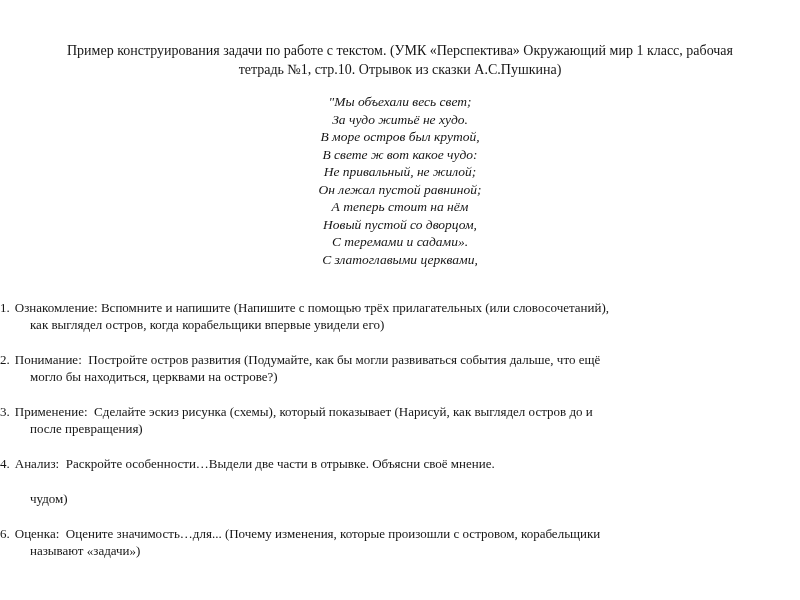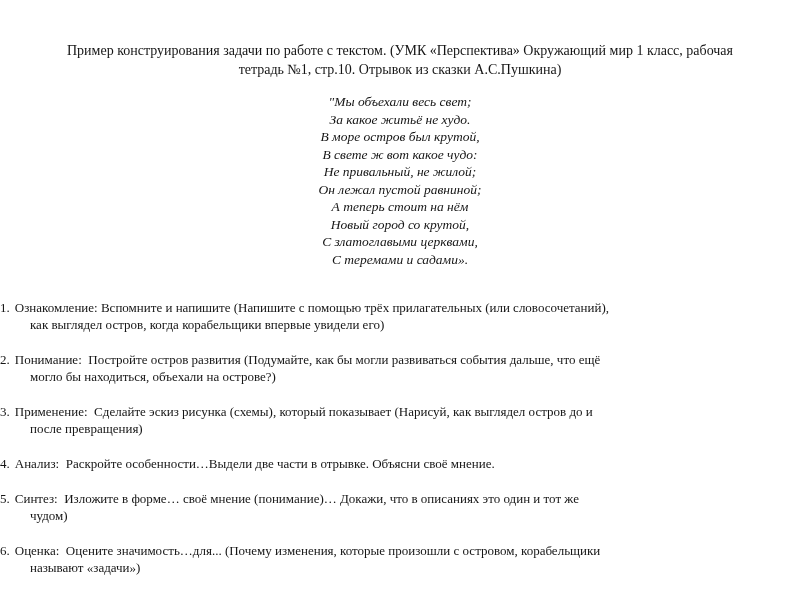--- a/index.html
+++ b/index.html
@@ -43,54 +43,53 @@
 
 <div class="slide">
 
   <div class="title-block">
     <div class="title-line">Пример конструирования задачи по работе с текстом. (УМК «Перспектива» Окружающий мир 1 класс, рабочая</div>
     <div class="title-line">тетрадь №1, стр.10. Отрывок из сказки А.С.Пушкина)</div>
   </div>
 
   <div class="poem-block">
     <div class="poem-line">"Мы объехали весь свет;</div>
-    <div class="poem-line">За какое житьё не худо.</div>
+    <div class="poem-line">За чудо житьё не худо.</div>
     <div class="poem-line">В море остров был крутой,</div>
     <div class="poem-line">В свете ж вот какое чудо:</div>
     <div class="poem-line">Не привальный, не жилой;</div>
     <div class="poem-line">Он лежал пустой равниной;</div>
     <div class="poem-line">А теперь стоит на нём</div>
-    <div class="poem-line">Новый город со крутой,</div>
+    <div class="poem-line">Новый пустой со дворцом,</div>
+    <div class="poem-line">С теремами и садами».</div>
     <div class="poem-line">С златоглавыми церквами,</div>
-    <div class="poem-line">С теремами и садами».</div>
   </div>
 
   <div class="tasks-block">
 
     <div class="task">
       <div class="task-line"><span class="task-num">1.</span><span>Ознакомление: Вспомните и напишите (Напишите с помощью трёх прилагательных (или словосочетаний),</span></div>
       <div class="task-line cont">как выглядел остров, когда корабельщики впервые увидели его)</div>
     </div>
 
     <div class="task">
       <div class="task-line"><span class="task-num">2.</span><span>Понимание:  Постройте остров развития (Подумайте, как бы могли развиваться события дальше, что ещё</span></div>
-      <div class="task-line cont">могло бы находиться, объехали на острове?)</div>
+      <div class="task-line cont">могло бы находиться, церквами на острове?)</div>
     </div>
 
     <div class="task">
       <div class="task-line"><span class="task-num">3.</span><span>Применение:  Сделайте эскиз рисунка (схемы), который показывает (Нарисуй, как выглядел остров до и</span></div>
       <div class="task-line cont">после превращения)</div>
     </div>
 
     <div class="task">
       <div class="task-line"><span class="task-num">4.</span><span>Анализ:  Раскройте особенности…Выдели две части в отрывке. Объясни своё мнение.</span></div>
     </div>
 
     <div class="task">
-      <div class="task-line"><span class="task-num">5.</span><span>Синтез:  Изложите в форме… своё мнение (понимание)… Докажи, что в описаниях это один и тот же</span></div>
       <div class="task-line cont">чудом)</div>
     </div>
 
     <div class="task">
       <div class="task-line"><span class="task-num">6.</span><span>Оценка:  Оцените значимость…для... (Почему изменения, которые произошли с островом, корабельщики</span></div>
       <div class="task-line cont">называют «задачи»)</div>
     </div>
 
   </div>
 

